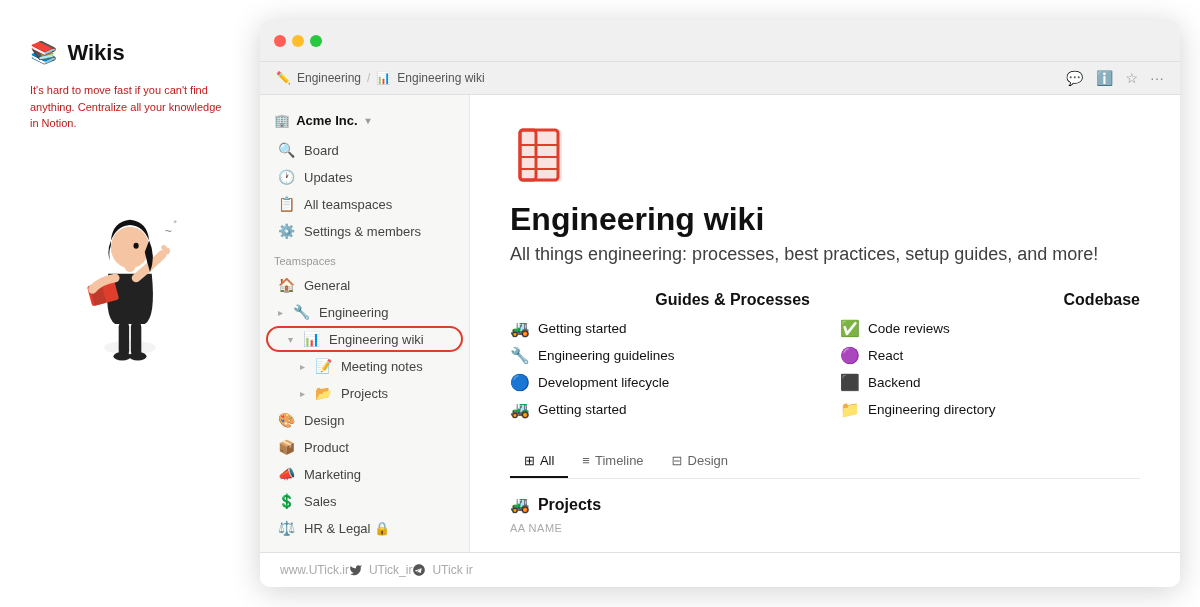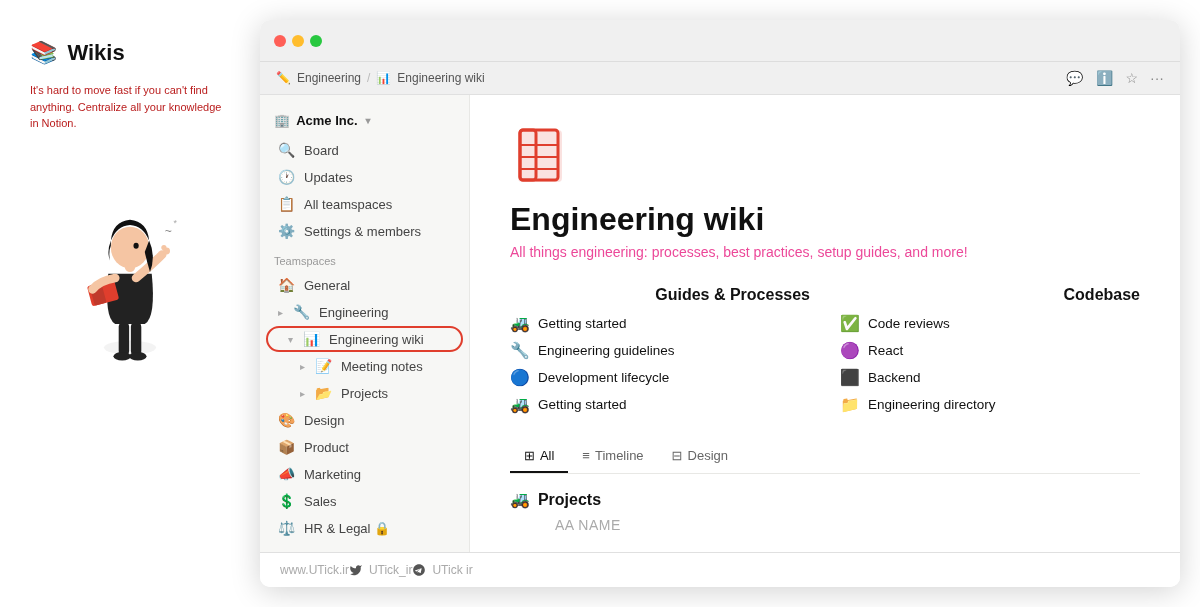--- a/index.html
+++ b/index.html
@@ -212,22 +212,22 @@
     }
 
     .page-title {
       font-size: 32px;
       font-weight: 800;
       color: #111;
       margin-bottom: 6px;
     }
 
     .page-subtitle {
-      font-size: 14px;
-      color: #ec4899;
+      font-size: 18px;
+      color: #404040;
       margin-bottom: 26px;
     }
 
     .content-columns {
       display: grid;
       grid-template-columns: 1fr 1fr;
       gap: 30px;
       margin-bottom: 26px;
       text-align: right;
     }
@@ -288,25 +288,24 @@
       font-size: 16px;
       font-weight: 700;
       color: #111;
       margin-bottom: 8px;
       display: flex;
       align-items: center;
       gap: 8px;
     }
 
     .as-name-label {
-      font-size: 14px;
+      font-size: 11px;
       color: #aaa;
       text-transform: uppercase;
       letter-spacing: 0.5px;
-      margin-left: 45px;
     }
 
     
     .footer-bar {
       background: #fff;
       border-top: 1px solid #e0e0e0;
       padding: 10px 20px;
       display: flex;
       align-items: center;
       justify-content: space-between;

